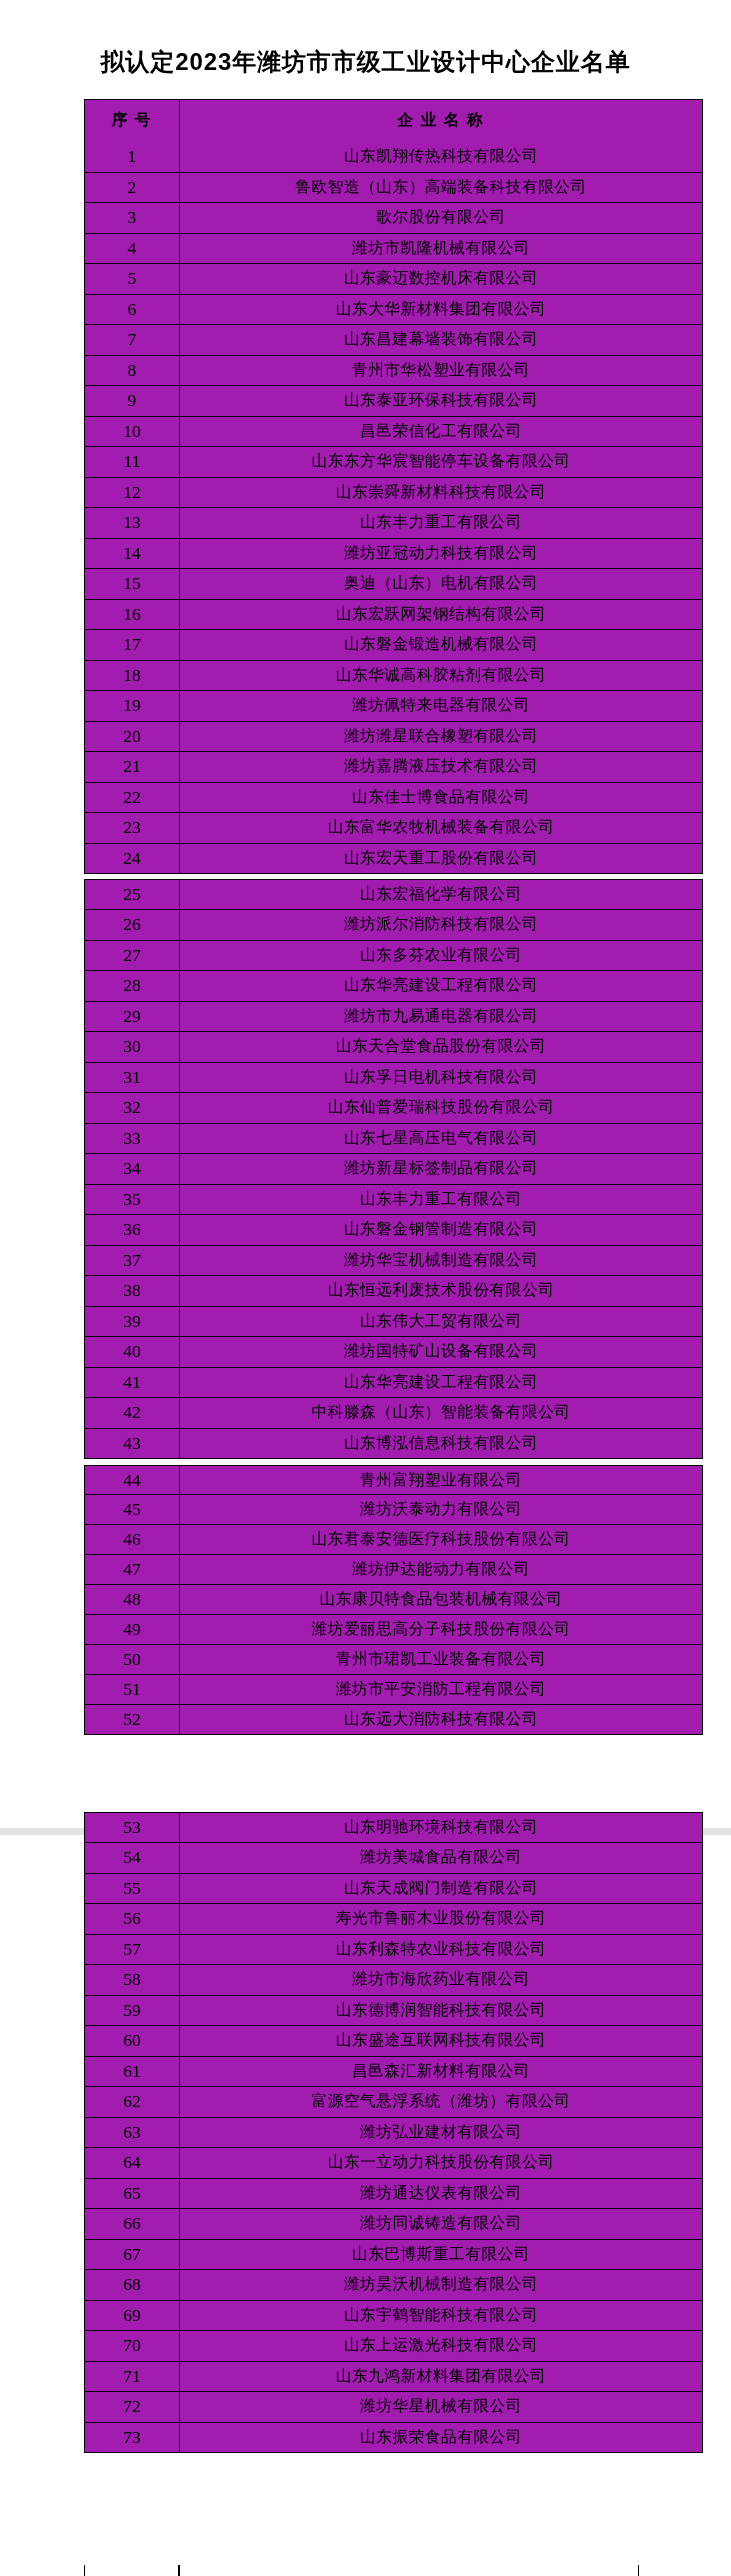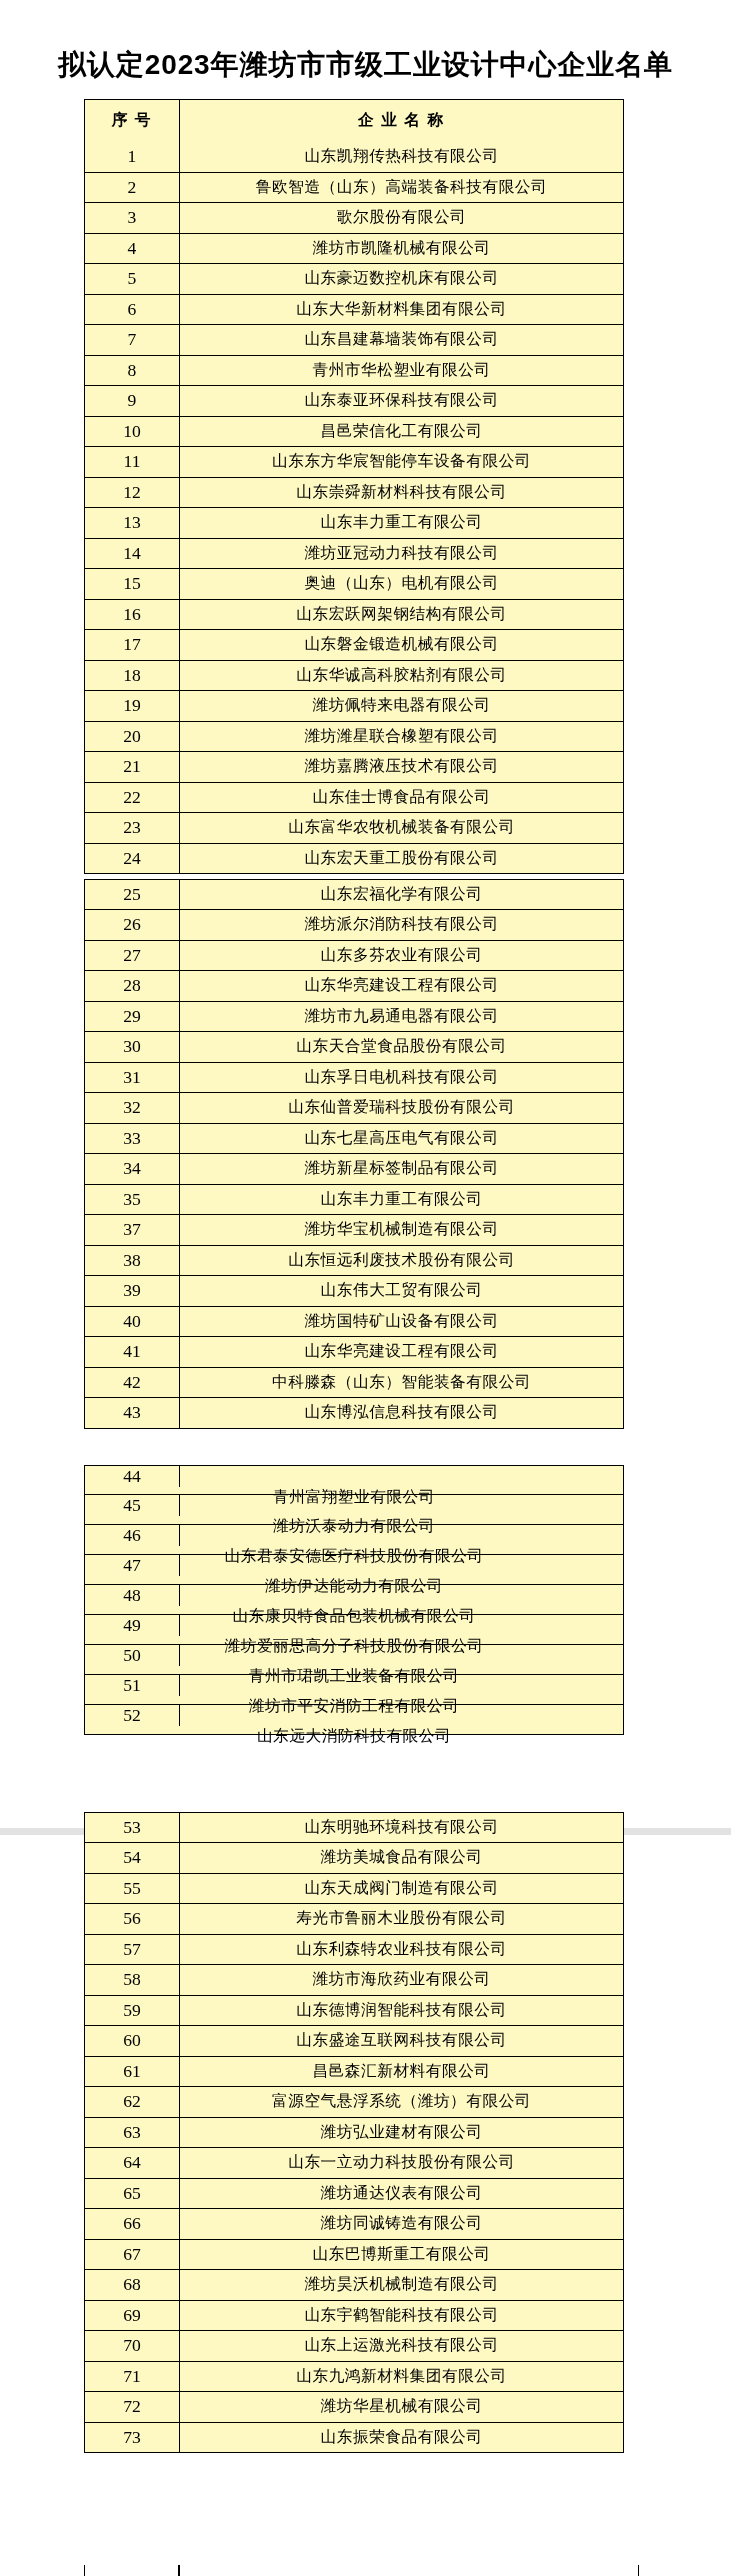--- a/index.html
+++ b/index.html
@@ -3,37 +3,37 @@
 <meta charset="utf-8">
 <style>
   html,body{margin:0;padding:0;}
   body{
     width:731px;height:2576px;position:relative;background:#ffffff;
     font-family:"Liberation Serif", serif;color:#000;overflow:hidden;
   }
   .doc-title{
     position:absolute;top:46px;left:0;width:731px;text-align:center;
     font-family:"Liberation Sans", sans-serif;font-weight:bold;
-    font-size:28px;letter-spacing:0.9px;color:#000;
+    font-size:24px;letter-spacing:0.9px;color:#000;
   }
   .tbl{
-    position:absolute;left:84px;width:540px;box-sizing:border-box;
-    border:1.8px solid #000;background:#fef9c3;
+    position:absolute;left:84px;width:619px;box-sizing:border-box;
+    border:1.8px solid #000;background:#a21caf;
   }
   .trow{display:flex;border-top:1.8px solid #000;box-sizing:border-box;}
   .trow:first-child{border-top:none;}
   .cell{display:flex;align-items:center;justify-content:center;box-sizing:border-box;}
   .cell.idx{width:95px;border-right:1.8px solid #000;font-size:17.6px;}
   .cell.name{flex:1;font-size:15.7px;letter-spacing:0.5px;}
   .hdr .cell{font-weight:bold;font-size:15.7px;letter-spacing:1.8px;}
   .hdr{height:41px;}
   .seg-a .trow.data, .seg-b .trow.data, .seg-d .trow.data{height:30.5px;}
   .seg-a .trow.data:first-of-type{height:30.5px;}
   .seg-b .trow:first-child, .seg-d .trow:first-child{height:29px;text-align:center;}
-  .seg-c .trow{height:30px;flex-direction:column;}
+  .seg-c .trow{height:30px;}
   .seg-c .trow:first-child{height:28px;}
   .page-break-band{
     position:absolute;left:0;width:731px;height:6.5px;background:#e2e2e2;
   }
   .partial-row{
     position:absolute;left:84px;width:555px;height:11px;box-sizing:border-box;
     border-left:1.8px solid #000;border-right:1.8px solid #000;
   }
   .partial-row .vline{
     position:absolute;left:93px;top:0;width:1.8px;height:100%;background:#000;
@@ -222,20 +222,24 @@
   <div class="trow data">
     <div class="cell idx">34</div>
     <div class="cell name">潍坊新星标签制品有限公司</div>
   </div>
 
   <div class="trow data">
     <div class="cell idx">35</div>
     <div class="cell name">山东丰力重工有限公司</div>
   </div>
 
+  <div class="trow data">
+    <div class="cell idx">36</div>
+    <div class="cell name">山东磐金钢管制造有限公司</div>
+  </div>
 
   <div class="trow data">
     <div class="cell idx">37</div>
     <div class="cell name">潍坊华宝机械制造有限公司</div>
   </div>
 
   <div class="trow data">
     <div class="cell idx">38</div>
     <div class="cell name">山东恒远利废技术股份有限公司</div>
   </div>

